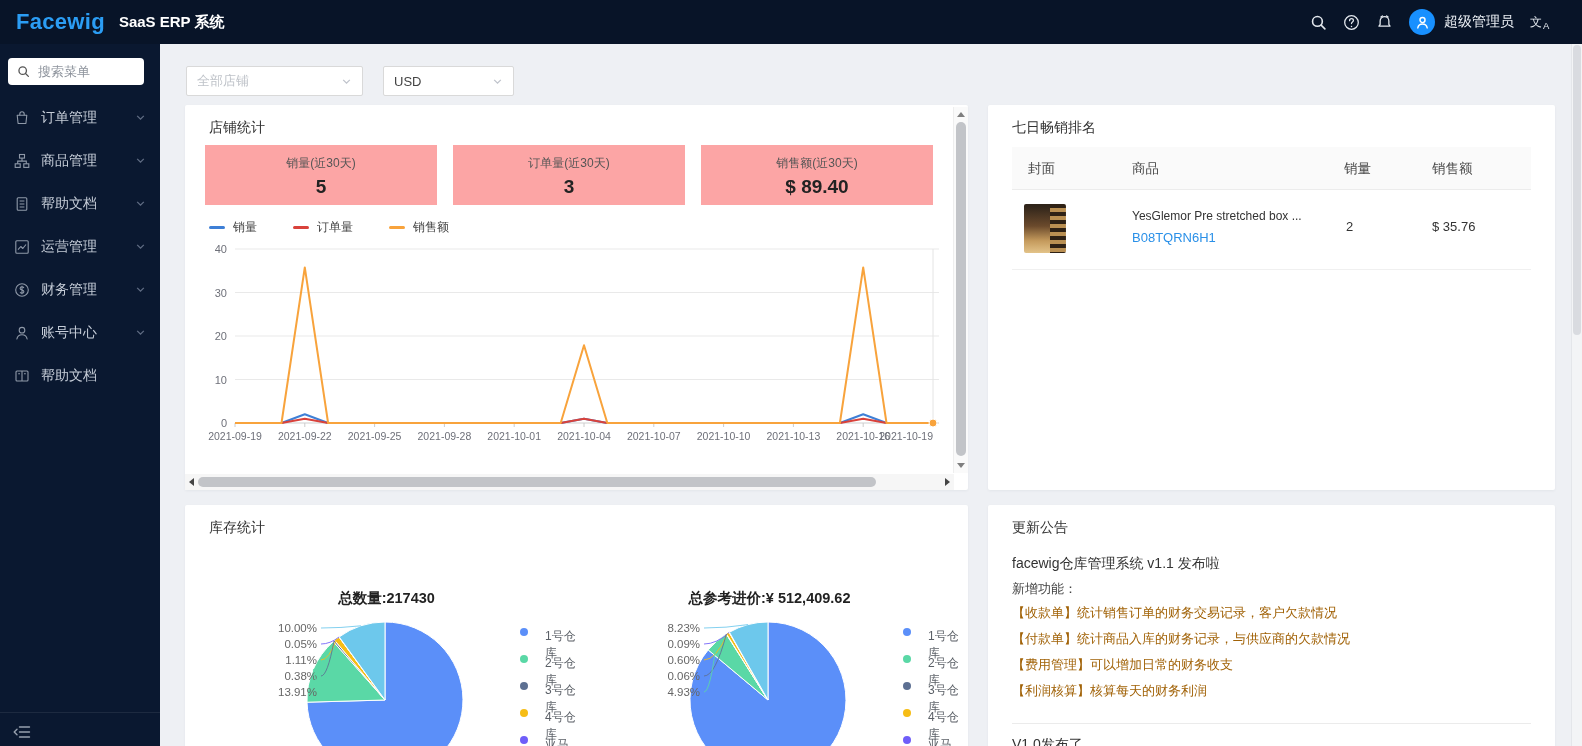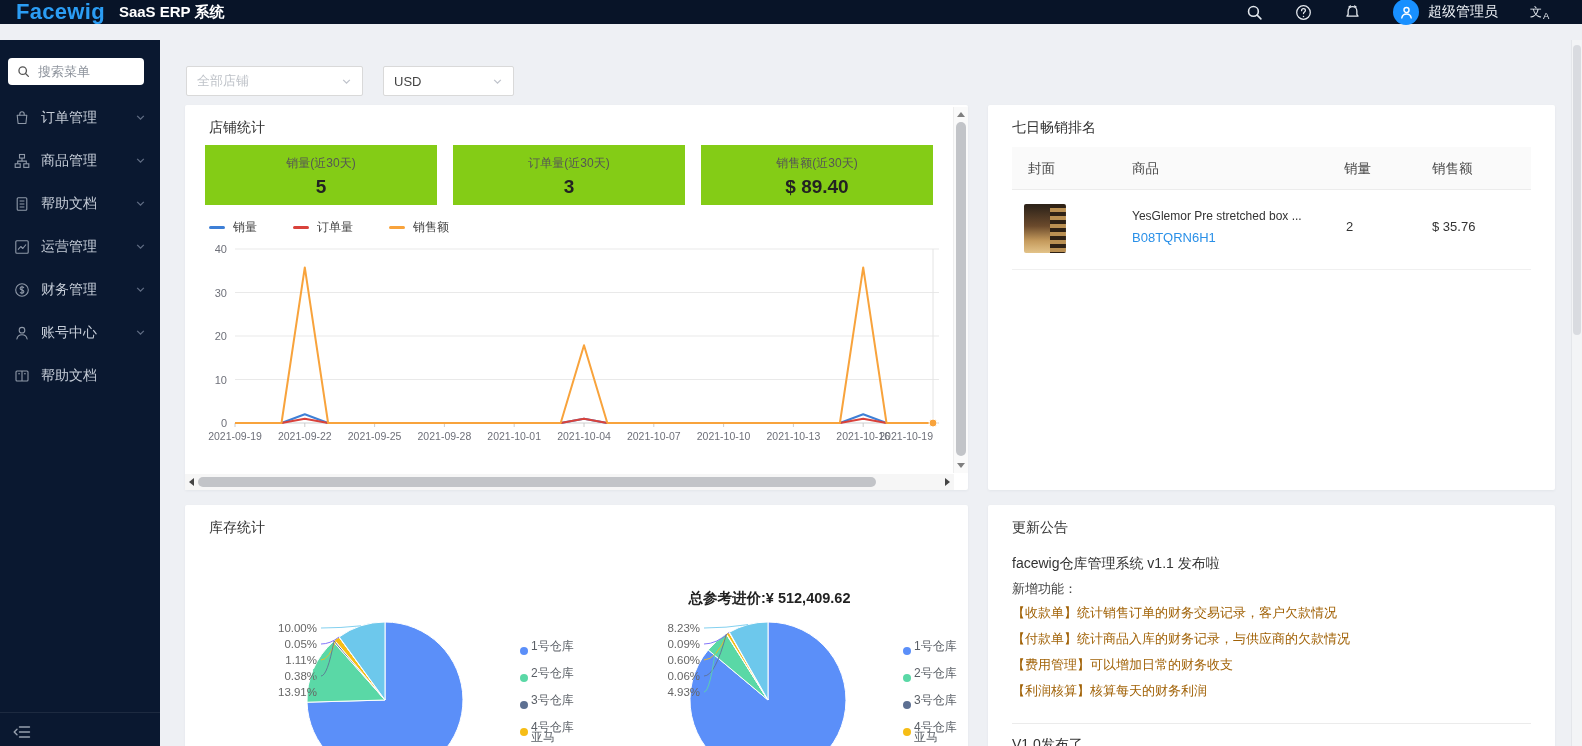--- a/index.html
+++ b/index.html
@@ -1,23 +1,23 @@
 <!DOCTYPE html>
 <html><head>
 <meta charset="utf-8">
 <style>
   html,body{margin:0;padding:0}
   body{width:1582px;height:746px;overflow:hidden;background:#eef0f4;
        font-family:"Liberation Sans","DejaVu Sans",sans-serif;position:relative}
   
-  .topbar{position:absolute;left:0;top:0;width:1582px;height:24px;background:#081428;
+  .topbar{position:absolute;left:0;top:0;width:1582px;height:44px;background:#081428;
           display:flex;align-items:center;z-index:5}
   .logo{color:#2b9df4;font-size:22px;font-weight:800;margin-left:16px;letter-spacing:.3px}
   .sys-title{color:#fff;font-size:15px;font-weight:700;margin-left:14px}
-  .top-right{margin-left:auto;display:flex;align-items:center;gap:32px;margin-right:30px;color:#dde3ea}
+  .top-right{margin-left:auto;display:flex;align-items:center;gap:16px;margin-right:30px;color:#dde3ea}
   .tb-icon{width:17px;height:17px;color:#e3e8ee;cursor:pointer}
   .userwrap{display:flex;align-items:center;gap:9px}
   .avatar{width:26px;height:26px;border-radius:50%;background:#1890ff;display:flex;
           align-items:center;justify-content:center}
   .avatar svg{width:15px;height:15px;color:#fff}
   .username{color:#eef2f7;font-size:14px}
   
   .sidebar{position:absolute;left:0;top:40px;width:160px;height:706px;background:#0a1830;z-index:4}
   .search-box{position:absolute;left:8px;top:18px;width:136px;height:27px;background:#fff;
               border-radius:4px;display:flex;align-items:center;padding:0 9px;box-sizing:border-box;gap:6px}
@@ -39,21 +39,21 @@
   .sel-shop{left:26px;top:26px;width:177px;color:#bfc3c9}
   .sel-cur{left:223px;top:26px;width:131px;color:#444}
   .sel-chev{margin-left:auto;width:11px;height:11px;color:#c0c4cc}
   .card{position:absolute;background:#fff;border-radius:2px;box-shadow:0 1px 3px rgba(15,30,60,.05)}
   .card-title{position:absolute;left:24px;top:14px;font-size:14px;color:#333}
   #card-shop{left:25px;top:65px;width:783px;height:385px}
   #card-best{left:828px;top:65px;width:567px;height:385px}
   #card-inv{left:25px;top:465px;width:783px;height:300px}
   #card-ann{left:828px;top:465px;width:567px;height:300px}
   
-  .stat{position:absolute;top:40px;width:232px;height:60px;background:#84cc16;text-align:center}
+  .stat{position:absolute;top:40px;width:232px;height:60px;background:#fca5a5;text-align:center}
   .stat .s-label{margin-top:10px;font-size:12px;color:#555}
   .stat .s-value{margin-top:4px;font-size:19px;font-weight:700;color:#222}
   .legend-row{position:absolute;left:24px;top:114px;display:flex;gap:36px;align-items:center}
   .leg-item{display:flex;align-items:center;gap:8px;font-size:12px;color:#444;cursor:pointer}
   .leg-dash{width:16px;height:3px;border-radius:2px}
   #lineChartBox{position:absolute;left:8px;top:130px}
   
   .vscroll{position:absolute;right:0;top:2px;width:14px;height:366px;background:#fafafa;border-left:1px solid #eee}
   .vthumb{position:absolute;left:2px;top:15px;width:10px;height:334px;background:#c2c4c8;border-radius:5px}
   .arr{position:absolute;width:0;height:0}
@@ -75,21 +75,21 @@
   .prod-name{position:absolute;left:120px;top:20px;font-size:12px;color:#333}
   .prod-sku{position:absolute;left:120px;top:41px;font-size:13px;color:#2a90e8;cursor:pointer}
   .prod-qty{position:absolute;left:334px;top:30px;font-size:13px;color:#333}
   .prod-rev{position:absolute;left:420px;top:30px;font-size:13px;color:#333}
   
   .pie-block{position:absolute;top:70px;width:383px;height:230px}
   .pb0{left:10px}.pb1{left:393px}
   .pie-title{position:absolute;top:14px;width:100%;text-align:center;font-weight:700;font-size:14.5px;color:#222}
   .pie-svg{position:absolute;top:35px;left:0}
   .pie-legend{position:absolute;left:325px;top:53px}
-  .pl-item{display:flex;align-items:flex-end;gap:3px;height:27px;font-size:12px;color:#5a5f66;cursor:pointer}
+  .pl-item{display:flex;align-items:flex-start;gap:17px;height:27px;font-size:12px;color:#5a5f66;cursor:pointer}
   .pl-dot{width:8px;height:8px;border-radius:50%;flex:none}
   
   .ann-head{position:absolute;left:24px;top:50px;font-size:14px;color:#333}
   .ann-sub{position:absolute;left:24px;top:75px;font-size:13px;color:#444}
   .ann-items{position:absolute;left:24px;top:99px}
   .ann-item{height:26px;font-size:13px;color:#a16207}
   .ann-div{position:absolute;left:24px;right:24px;top:218px;border-top:1px solid #ebebeb}
   .ann-foot{position:absolute;left:24px;top:231px;font-size:14px;color:#333}
   
   .page-scroll{position:absolute;right:0;top:0;width:10px;height:706px;background:#f3f4f6;border-left:1px solid #e4e6ea}
@@ -342,20 +342,21 @@
           <div class="prod-sku">B08TQRN6H1</div>
           <div class="prod-qty">2</div>
           <div class="prod-rev">$ 35.76</div>
         </div>
       </div>
   </div>
 
   <div class="card" id="card-inv">
     <div class="card-title">库存统计</div>
     <div class="pie-block pb0" id="pie0">
+        <div class="pie-title">总数量:217430</div>
         <svg width="383" height="190" class="pie-svg">
           <path d="M190,90 L190.0,12.0 A78,78 0 1 1 112.0,92.2 Z" fill="#5B8FF9" stroke="#fff" stroke-width="1"></path>
           <path d="M190,90 L112.0,92.2 A78,78 0 0 1 138.3,31.6 Z" fill="#5AD8A6" stroke="#fff" stroke-width="1"></path>
           <path d="M190,90 L138.3,31.6 A78,78 0 0 1 139.7,30.4 Z" fill="#5D7092" stroke="#fff" stroke-width="1"></path>
           <path d="M190,90 L139.7,30.4 A78,78 0 0 1 144.0,27.0 Z" fill="#F6BD16" stroke="#fff" stroke-width="1"></path>
           <path d="M190,90 L144.0,27.0 A78,78 0 0 1 144.2,26.9 Z" fill="#6F5EF9" stroke="#fff" stroke-width="1"></path>
           <path d="M190,90 L144.2,26.9 A78,78 0 0 1 190.0,12.0 Z" fill="#6DC8EC" stroke="#fff" stroke-width="1"></path>
           <path d="M126,18 Q145.94833721937704,18 165.9,15.8" fill="none" stroke="#6DC8EC" stroke-width="1" opacity=".85"></path>
           <text x="122" y="22" text-anchor="end" font-size="11.5" fill="#666">10.00%</text>
           <path d="M126,34 Q135.02684222585745,34 144.1,27.0" fill="none" stroke="#6F5EF9" stroke-width="1" opacity=".85"></path>

